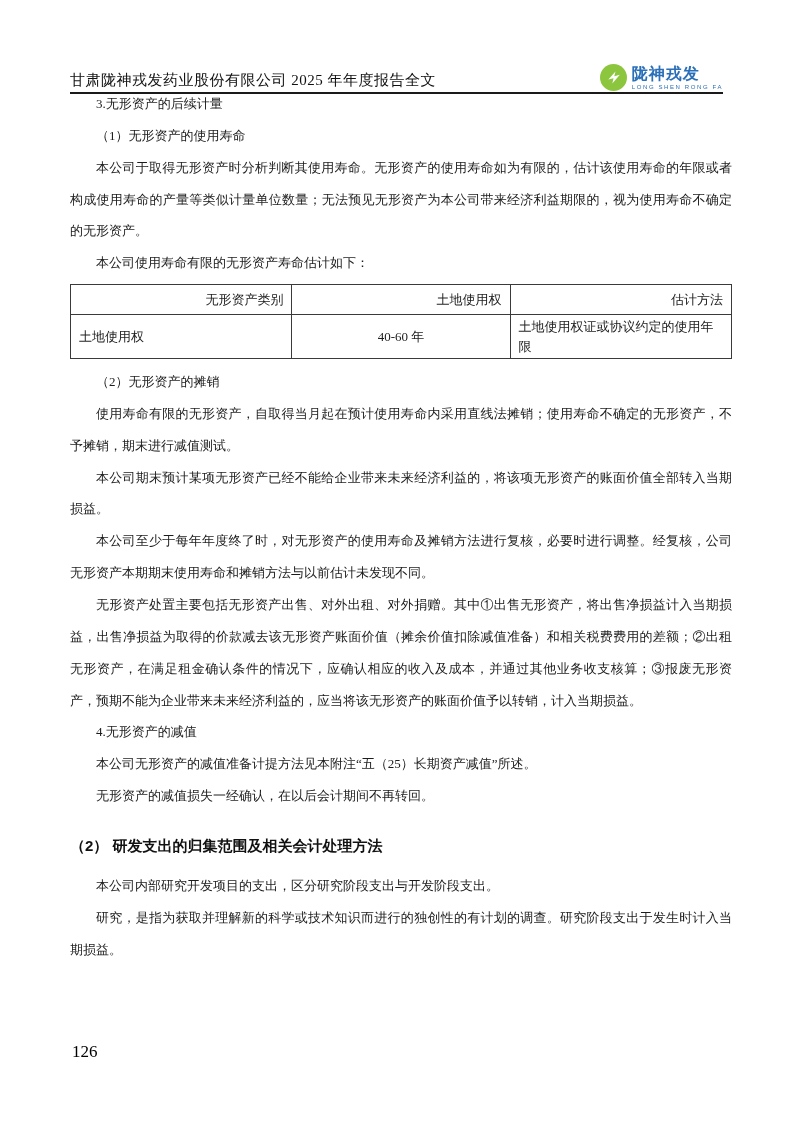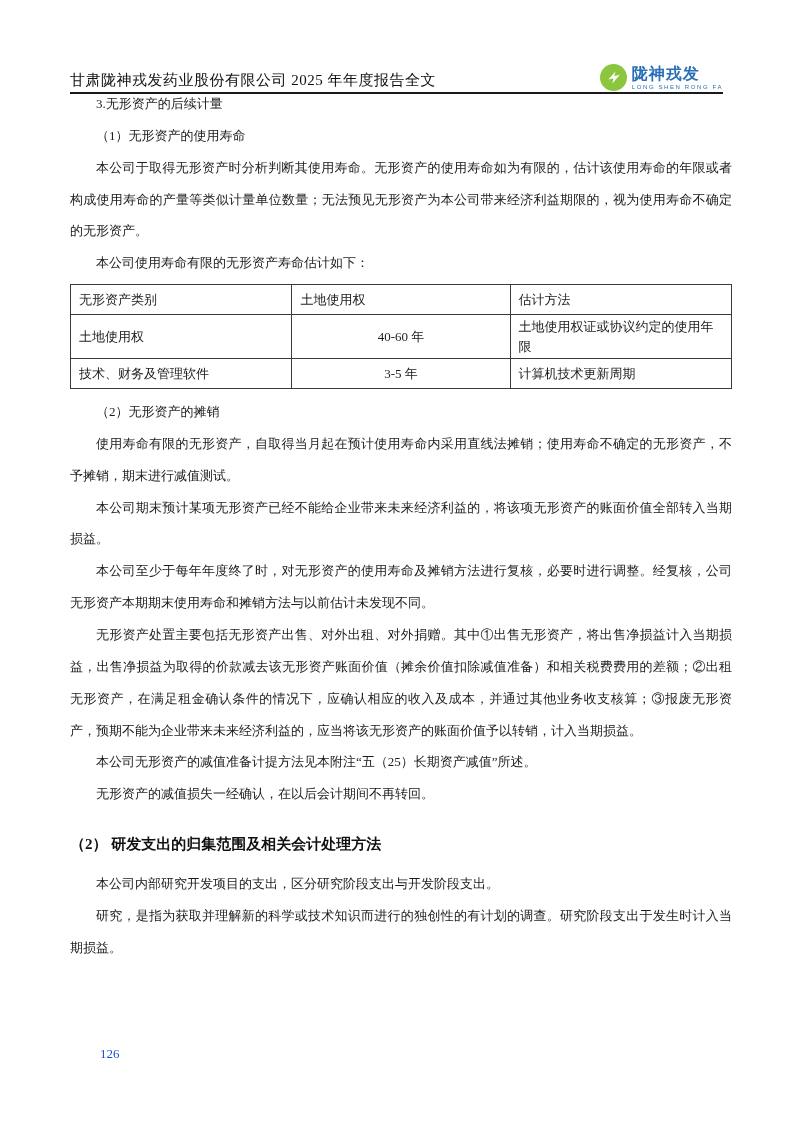--- a/index.html
+++ b/index.html
@@ -34,40 +34,40 @@
     font-family:"Liberation Sans","DejaVu Sans",sans-serif;
     font-size:6px; color:var(--logo-blue,#2a6fb8); letter-spacing:1.6px; margin-top:2px;
   }
 
   
   .content { position:absolute; top:88px; left:70px; right:61px; font-size:13px; }
   .content p { line-height:2.45; text-align:justify; }
   p.item { text-indent:2em; }
   p.body { text-indent:2em; }
   h2.section-heading {
-    font-family:Liberation Serif, serif;
+    font-family:Liberation Sans, sans-serif;
     font-size:15px; font-weight:bold; color:#111;
     margin:22px 0 12px 0; line-height:1.6;
   }
 
   
   table.estimates {
     width:100%; border-collapse:collapse; margin:5px 0 7px 0;
     font-size:13px;
   }
   table.estimates td, table.estimates th {
     border:1px solid #3a3a3a; height:30px; padding:2px 8px;
     font-weight:normal; line-height:1.5;
   }
-  table.estimates th { text-align:left;margin-top:40px; }
+  table.estimates th { text-align:right;margin-top:40px; }
   table.estimates td.c-left { text-align:left; width:33.5%; }
   table.estimates td.c-center { text-align:center; width:33%; }
 
   
-  .page-number { position:absolute; left:72px; bottom:60px; font-size:13px; color:#1d4ed8;margin-left:28px; }
+  .page-number { position:absolute; left:72px; bottom:60px; font-size:17px; color:#000000; }
 </style>
 </head>
 <body>
 
 <div class="page">
 
   <div class="header">
     <div class="header-title">甘肃陇神戎发药业股份有限公司 2025 年年度报告全文</div>
     <div class="logo">
       <span class="logo-circle">
@@ -95,33 +95,29 @@
           <th>土地使用权</th>
           <th>估计方法</th>
         </tr>
       </thead>
       <tbody>
         <tr>
           <td class="c-left">土地使用权</td>
           <td class="c-center">40-60 年</td>
           <td class="c-left">土地使用权证或协议约定的使用年限</td>
         </tr>
-        <tr>
-          <td class="c-left">技术、财务及管理软件</td>
-          <td class="c-center">3-5 年</td>
-          <td class="c-left">计算机技术更新周期</td>
-        </tr>
       </tbody>
     </table>
 
     <p class="item">（2）无形资产的摊销</p>
     <p class="body">使用寿命有限的无形资产，自取得当月起在预计使用寿命内采用直线法摊销；使用寿命不确定的无形资产，不予摊销，期末进行减值测试。</p>
     <p class="body">本公司期末预计某项无形资产已经不能给企业带来未来经济利益的，将该项无形资产的账面价值全部转入当期损益。</p>
     <p class="body">本公司至少于每年年度终了时，对无形资产的使用寿命及摊销方法进行复核，必要时进行调整。经复核，公司无形资产本期期末使用寿命和摊销方法与以前估计未发现不同。</p>
     <p class="body">无形资产处置主要包括无形资产出售、对外出租、对外捐赠。其中①出售无形资产，将出售净损益计入当期损益，出售净损益为取得的价款减去该无形资产账面价值（摊余价值扣除减值准备）和相关税费费用的差额；②出租无形资产，在满足租金确认条件的情况下，应确认相应的收入及成本，并通过其他业务收支核算；③报废无形资产，预期不能为企业带来未来经济利益的，应当将该无形资产的账面价值予以转销，计入当期损益。</p>
+    <p class="item">4.无形资产的减值</p>
     <p class="body">本公司无形资产的减值准备计提方法见本附注“五（25）长期资产减值”所述。</p>
     <p class="body">无形资产的减值损失一经确认，在以后会计期间不再转回。</p>
 
     <h2 class="section-heading">（2）  研发支出的归集范围及相关会计处理方法</h2>
 
     <p class="body">本公司内部研究开发项目的支出，区分研究阶段支出与开发阶段支出。</p>
     <p class="body">研究，是指为获取并理解新的科学或技术知识而进行的独创性的有计划的调查。研究阶段支出于发生时计入当期损益。</p>
   </div>
 
   <div class="page-number">126</div>

